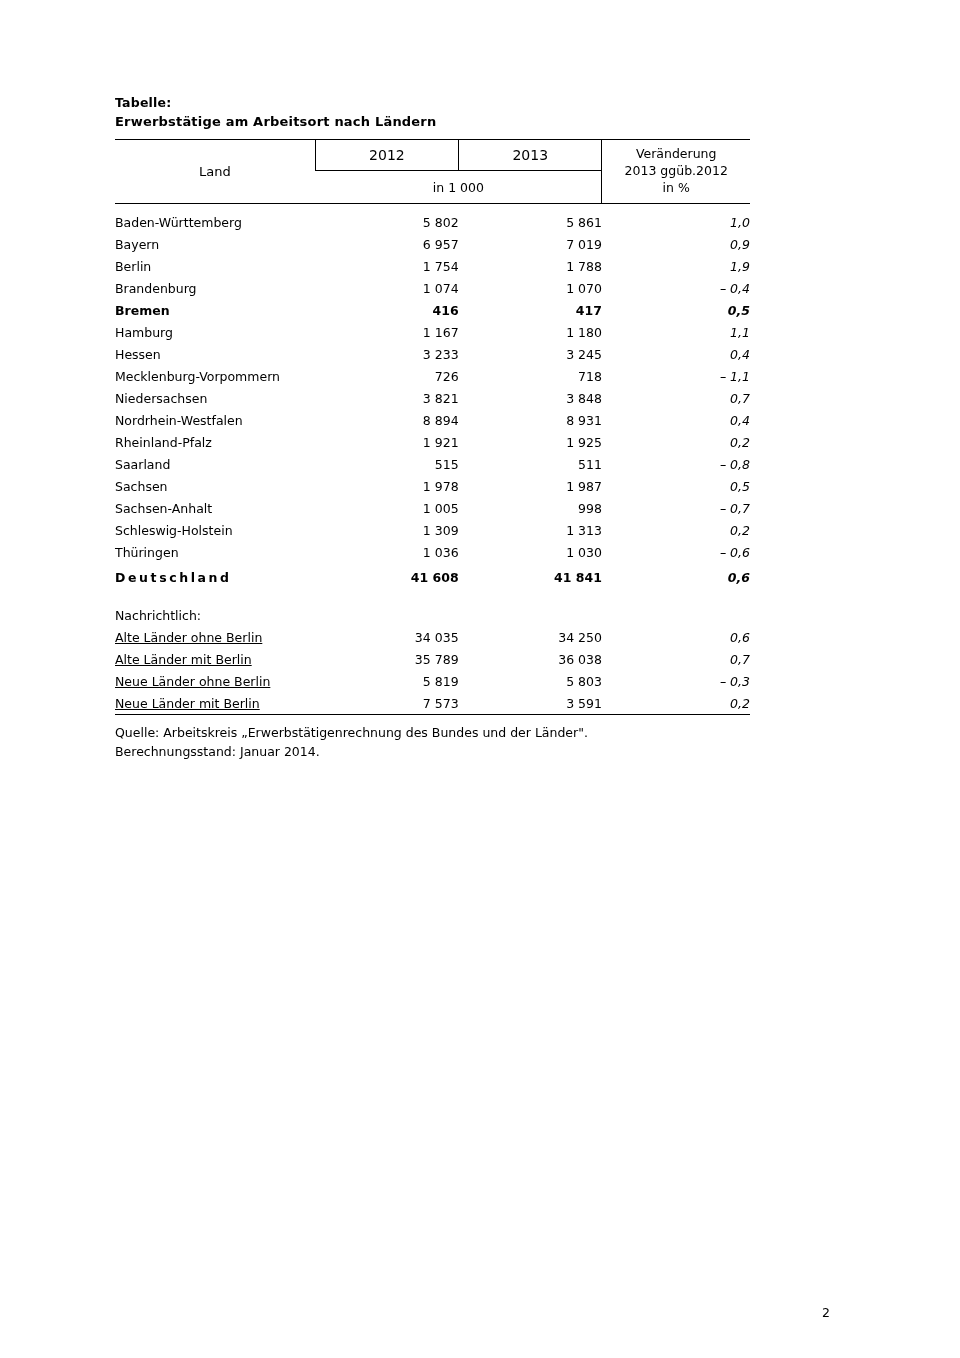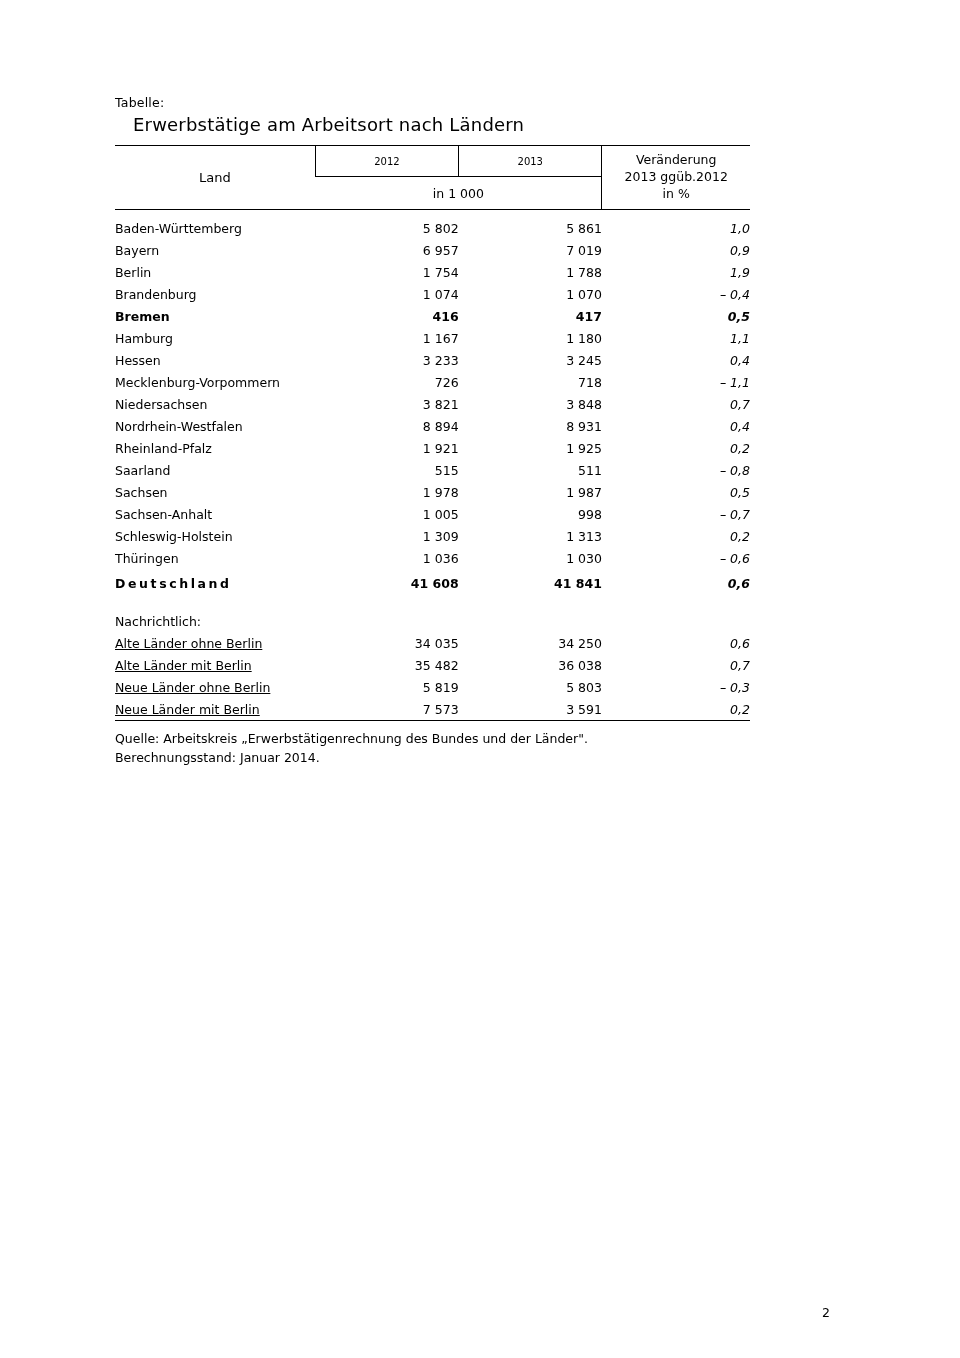--- a/index.html
+++ b/index.html
@@ -21,30 +21,29 @@
     height: 1358px;
   }
   .doc {
     position: absolute;
     left: 115px;
     top: 95px;
     width: 635px;
   }
   .title-line1 {
     font-size: 12.5px;
-    font-weight: normal;
+    font-weight: bold;
     letter-spacing: 0.2px;
     margin-bottom: 4px;
   }
   .title-line2 {
-    font-size: 18px;
-    font-weight: normal;
+    font-size: 13px;
+    font-weight: bold;
     letter-spacing: 0.2px;
     margin-bottom: 10px;
-    margin-left: 18px;
   }
   table.data {
     border-collapse: collapse;
     width: 635px;
     font-size: 12.5px;
   }
   table.data th, table.data td {
     padding: 0;
     vertical-align: middle;
   }
@@ -55,21 +54,21 @@
     text-align: center;
     font-weight: normal;
     font-size: 13px;
     border-bottom: 1.2px solid #000;
     width: 200px;
     height: 62px;
   }
   .cell-year {
     text-align: center;
     font-weight: normal;
-    font-size: 10px;
+    font-size: 14px;
     border-bottom: 0.8px solid #000;
     height: 30px;
     width: 143px;
   }
   .cell-year.left-rule {
     border-left: 0.8px solid #000;
   }
   .cell-in1000 {
     text-align: center;
     font-weight: normal;
@@ -279,21 +278,21 @@
           <td class="pct"></td>
         </tr>
         <tr>
           <td class="land indent">Alte Länder ohne Berlin</td>
           <td class="num">34 035</td>
           <td class="num">34 250</td>
           <td class="pct">0,6</td>
         </tr>
         <tr>
           <td class="land indent">Alte Länder mit Berlin</td>
-          <td class="num">35 482</td>
+          <td class="num">35 789</td>
           <td class="num">36 038</td>
           <td class="pct">0,7</td>
         </tr>
         <tr>
           <td class="land indent">Neue Länder ohne Berlin</td>
           <td class="num">5 819</td>
           <td class="num">5 803</td>
           <td class="pct">– 0,3</td>
         </tr>
         <tr class="rule-bottom">

